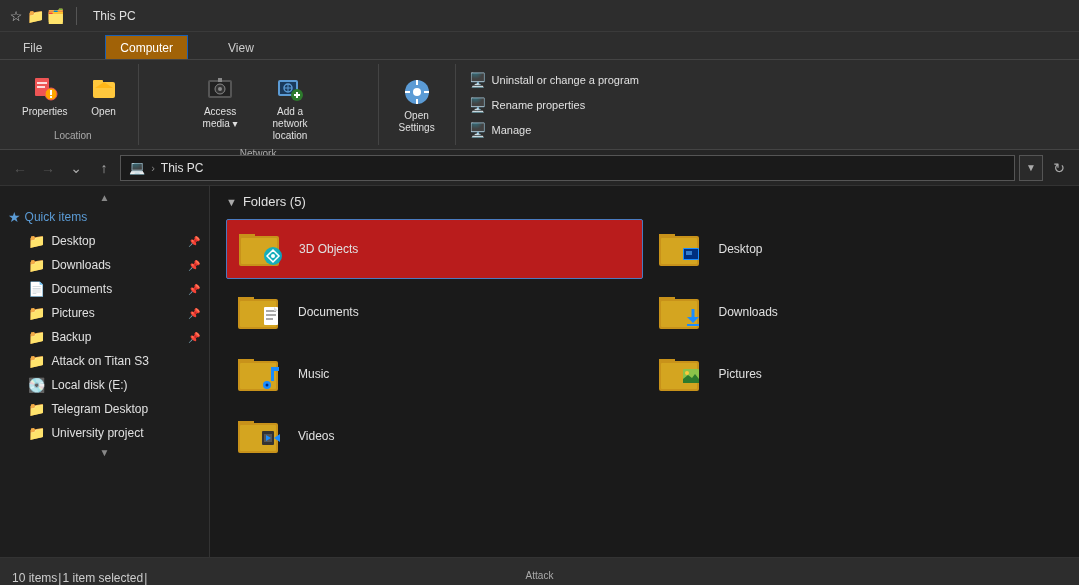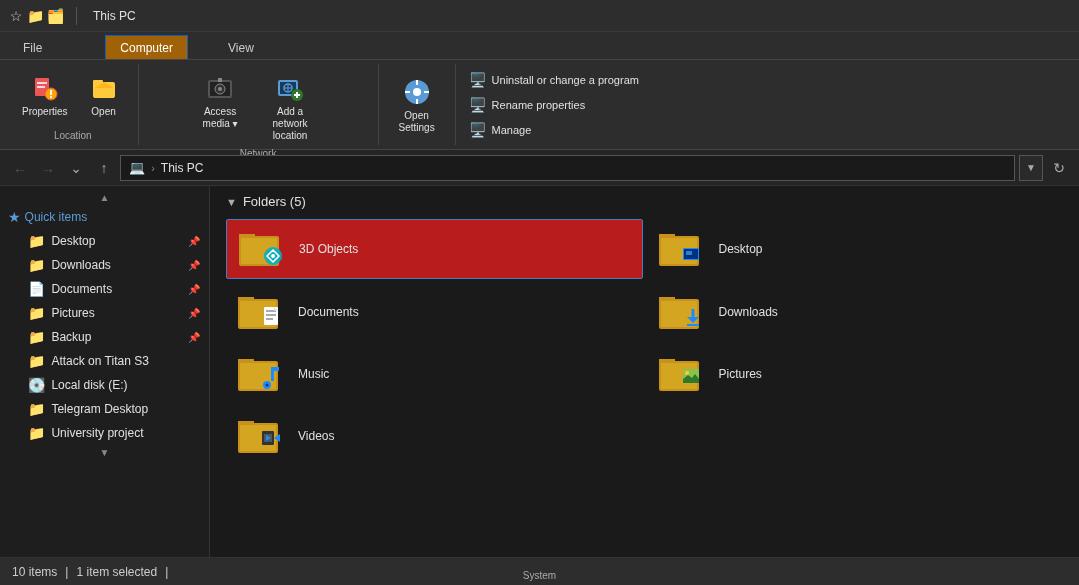--- a/index.html
+++ b/index.html
@@ -329,23 +329,23 @@
     .folder-name {
       font-size: 12px;
       color: #e0e0e0;
     }
 
     
     .status-bar {
       background: #2d2d2d;
       height: 28px;
       display: flex;
-      align-items: center;
+      align-items: flex-end;
       padding: 0 12px;
-      gap: 8px;
+      gap: 1px;
       border-top: 1px solid #333;
       font-size: 12px;
       color: #ccc;
     }
   </style>
 </head>
 <body>
 
 <div class="title-bar">
   <div class="title-bar-icons">
@@ -450,21 +450,21 @@
       </div>
       <div class="ribbon-btn-small">
         <div class="s-icon">🖥️</div>
         <span>Rename properties</span>
       </div>
       <div class="ribbon-btn-small">
         <div class="s-icon">🖥️</div>
         <span>Manage</span>
       </div>
     </div>
-    <div class="ribbon-group-label" style="position:absolute; bottom:4px; left:50%; transform:translateX(-50%)">System</div>
+    <div class="ribbon-group-label" style="position:absolute; bottom:4px; left:50%; transform:translateX(-50%)">Attack</div>
   </div>
 </div>
 
 <div class="address-bar">
   <div class="nav-btn disabled">←</div>
   <div class="nav-btn disabled">→</div>
   <div class="nav-btn">⌄</div>
   <div class="nav-btn">↑</div>
   <div class="address-input-wrap">
     <span class="address-path-icon">💻</span>

